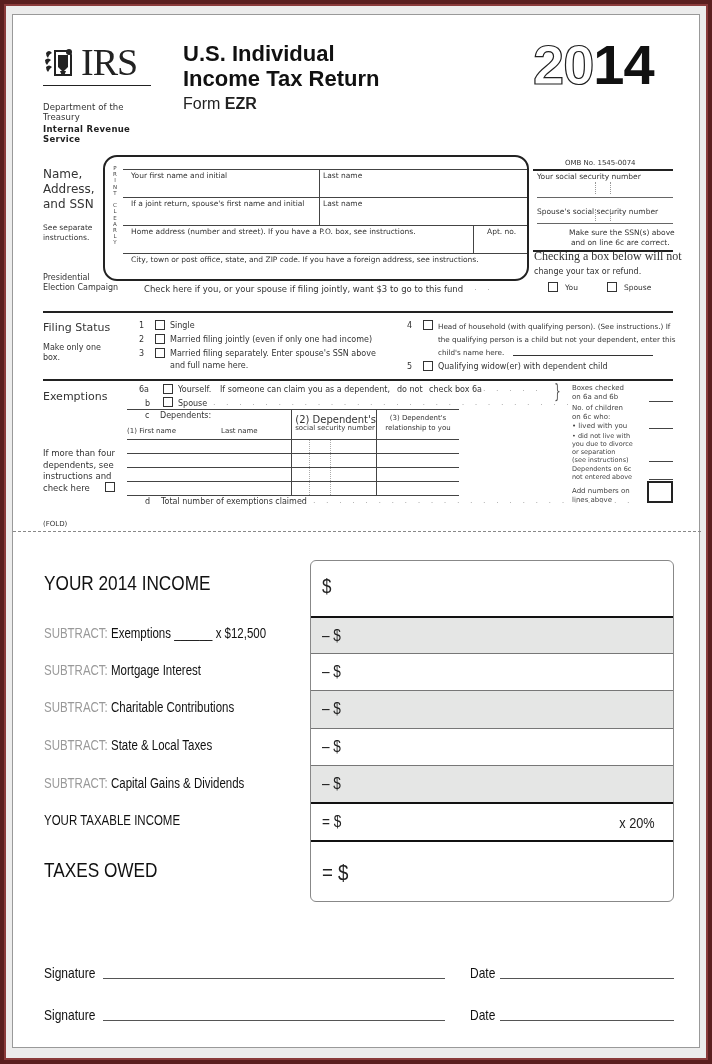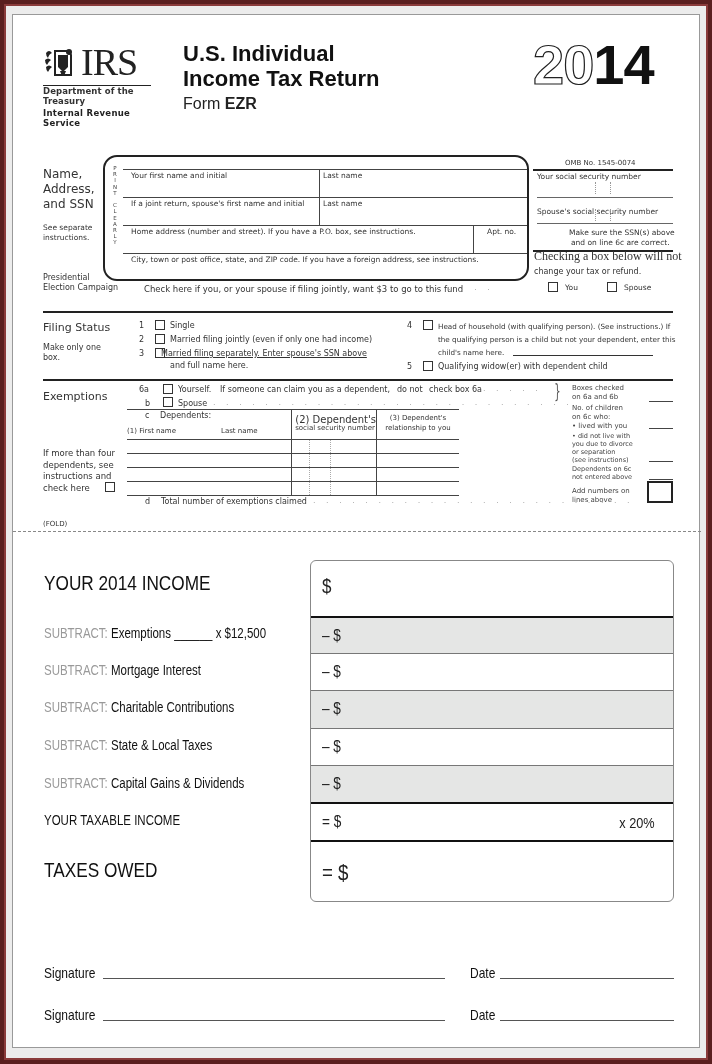--- a/index.html
+++ b/index.html
@@ -6,21 +6,21 @@
   html, body { width: 712px; height: 1064px; overflow: hidden; }
   body { background: #6e2a2a; font-family: "DejaVu Sans", sans-serif; color: #222; position: relative; }
   .frame-outer { position: absolute; left: 0; top: 0; width: 712px; height: 1064px; border: 4px solid #5a1f1f; background: #8a3b3b; }
   .frame-inner { position: absolute; left: 6px; top: 6px; width: 700px; height: 1052px; background: #ececec; }
   .page { position: absolute; left: 12px; top: 14px; width: 688px; height: 1034px; background: #fff; border: 1px solid #999; }
   .abs { position: absolute; }
   
   .irs-logo { left: 30px; top: 28px; width: 108px; }
   .irs-mark { display: flex; align-items: center; gap: 4px; border-bottom: 1.5px solid #222; padding-bottom: 4px; }
   .irs-text { font-family: "Liberation Serif", serif; font-size: 38px; line-height: 38px; color: #222; letter-spacing: -1px; }
-  .irs-dept { font-size: 8.5px; color: #333; margin-top: 0; letter-spacing: 0.1px; font-weight: bold; }
+  .irs-dept { font-size: 8.5px; color: #333; margin-top: 16px; letter-spacing: 0.1px; }
   .irs-svc { font-size: 8.5px; color: #222; font-weight: bold; margin-top: 2px; letter-spacing: 0.3px; }
   .title { left: 170px; top: 26px; font-family: "Liberation Sans", sans-serif; font-weight: bold; font-size: 22px; line-height: 25px; color: #111; }
   .formname { left: 170px; top: 80px; font-family: "Liberation Sans", sans-serif; font-size: 16px; color: #222; }
   .formname b { font-weight: bold; }
   .year { left: 520px; top: 20px; font-family: "Liberation Sans", sans-serif; font-weight: bold; font-size: 56px; line-height: 60px; letter-spacing: -1px; }
   .year .outline { color: #fff; -webkit-text-stroke: 1.2px #222; }
   .year .solid { color: #111; }
   
   .side-label { font-size: 12px; color: #333; line-height: 15px; }
   .small { font-size: 7.5px; color: #333; line-height: 10px; }
@@ -143,21 +143,21 @@
   <div class="rowtxt" style="left:126px; top:306px;">1</div>
   <div class="cb" style="left:142px; top:305px;"></div>
   <div class="rowtxt" style="left:157px; top:306px;">Single</div>
 
   <div class="rowtxt" style="left:126px; top:320px;">2</div>
   <div class="cb" style="left:142px; top:319px;"></div>
   <div class="rowtxt" style="left:157px; top:320px;">Married filing jointly (even if only one had income)</div>
 
   <div class="rowtxt" style="left:126px; top:334px;">3</div>
   <div class="cb" style="left:142px; top:333px;"></div>
-  <div class="rowtxt" style="left:148px; top:334px;text-decoration:underline;">Married filing separately. Enter spouse's SSN above</div>
+  <div class="rowtxt" style="left:157px; top:334px;">Married filing separately. Enter spouse's SSN above</div>
   <div class="rowtxt" style="left:157px; top:346px;">and full name here.</div>
 
   <div class="rowtxt" style="left:394px; top:306px;">4</div>
   <div class="cb" style="left:410px; top:305px;"></div>
   <div class="rowtxt" style="left:425px; top:307px; font-size:7.2px;">Head of household (with qualifying person). (See instructions.) If</div>
   <div class="rowtxt" style="left:425px; top:320px; font-size:7.2px;">the qualifying person is a child but not your dependent, enter this</div>
   <div class="rowtxt" style="left:425px; top:333px; font-size:7.2px;">child's name here.</div>
   <div class="hline" style="left:500px; top:340px; width:140px; background:#333;"></div>
 
   <div class="rowtxt" style="left:394px; top:347px;">5</div>

